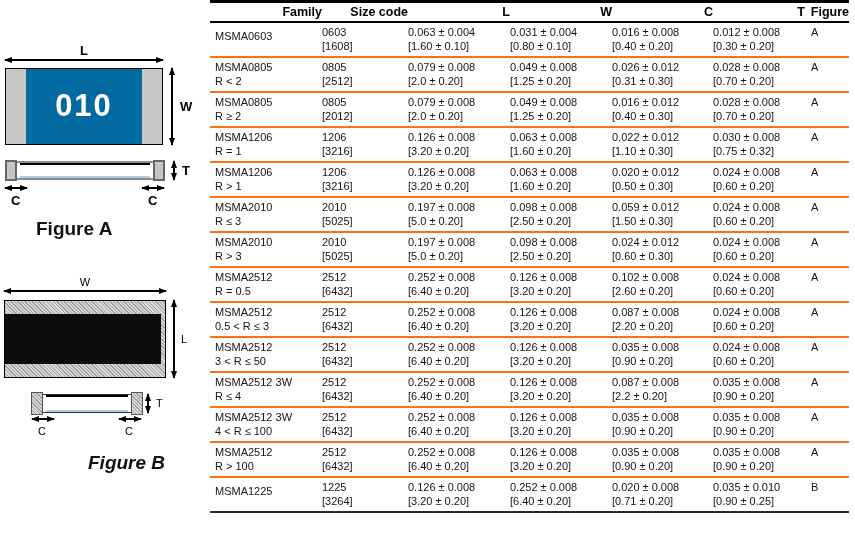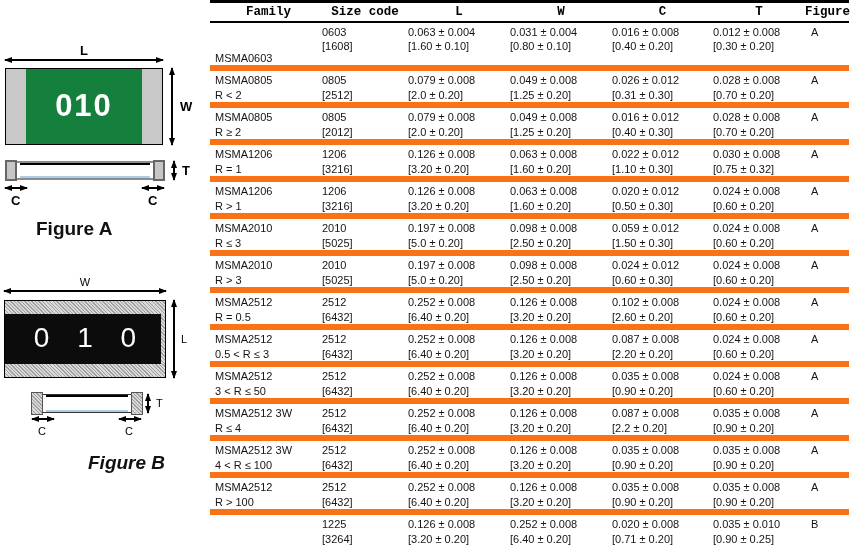--- a/index.html
+++ b/index.html
@@ -22,21 +22,21 @@
   .varrow::after { content:""; position:absolute; bottom:-1px; left:50%; transform:translateX(-50%);
     border-left:3.5px solid transparent; border-right:3.5px solid transparent; border-top:8px solid #000; }
 
   .dim-label { position:absolute; font-weight:bold; font-size:13px; color:#000; }
   .dim-label.small { font-weight:normal; font-size:11px; }
 
   
   .lbl-La { left:5px; top:43px; width:158px; text-align:center; }
   .arr-La { left:5px; top:59px; width:158px; }
   .chip-a { position:absolute; left:5px; top:68px; width:158px; height:77px;
-    background:#15803d; border:1px solid #000; box-sizing:border-box; }
+    background:#0369a1; border:1px solid #000; box-sizing:border-box; }
   .chip-a .cap { position:absolute; top:0; bottom:0; width:20px; background:#c8c8c8; }
   .chip-a .cap.l { left:0; } .chip-a .cap.r { right:0; }
   .chip-a .marking { position:absolute; left:0; right:0; top:50%; transform:translateY(-54%);
     text-align:center; color:#fff; font-weight:bold; font-size:31px; letter-spacing:2px; }
   .arr-Wa { left:171px; top:68px; height:77px; }
   .lbl-Wa { left:180px; top:99px; }
 
   .sideview { position:absolute; background:#fff; box-sizing:border-box; }
   .side-a { left:5px; top:161px; width:160px; height:19px; border:2px solid #8c8c8c; }
   .sideview .topline { position:absolute; left:13px; right:13px; top:0; height:2px; background:#000; }
@@ -83,28 +83,28 @@
     border-collapse:collapse; table-layout:fixed;
     border-top:3px solid #000; border-bottom:2px solid #2b2b2b; }
   table.dims col.c-fam { width:112px; }
   table.dims col.c-size { width:86px; }
   table.dims col.c-l { width:102px; }
   table.dims col.c-w { width:102px; }
   table.dims col.c-c { width:101px; }
   table.dims col.c-t { width:92px; }
   table.dims col.c-fig { width:44px; }
   table.dims thead tr { height:20px; border-bottom:2px solid #000; }
-  table.dims th { text-align:center; font-size:12.5px; font-weight:bold; color:#000;
-    padding:1px 0 0 0; vertical-align:middle;font-family:Liberation Mono, monospace; }
+  table.dims th { text-align:right; font-size:12.5px; font-weight:bold; color:#000;
+    padding:1px 0 0 0; vertical-align:middle; }
   table.dims th.first { padding-left:5px; }
   table.dims tbody tr { height:35px; }
-  table.dims tbody tr + tr { border-top:6px solid #f97316;margin-left:13px; }
+  table.dims tbody tr + tr { border-top:2px solid #f97316;margin-left:13px; }
   table.dims td { vertical-align:top; padding:2px 0 0 0; font-size:11px; line-height:14.5px; color:#141414; }
   table.dims td.fam { padding-left:5px; }
-  .fam-name.solo { padding-top:26px; }
+  .fam-name.solo { padding-top:4px; }
   table.dims td.figc { padding-left:6px; }
 </style>
 </head>
 <body>
 
 <div>
   <div class="dim-label lbl-La">L</div>
   <div class="harrow arr-La"></div>
 
   <div class="chip-a">
@@ -132,21 +132,20 @@
 </div>
 
 <div>
   <div class="dim-label small lbl-Wb">W</div>
   <div class="harrow arr-Wb"></div>
 
   <div class="chip-b">
     <div class="strip t hatch"></div>
     <div class="strip b hatch"></div>
     <div class="edge hatch"></div>
-    <div class="marking">0 1 0</div>
   </div>
   <div class="varrow arr-Lb"></div>
   <div class="dim-label small lbl-Lb">L</div>
 
   <div class="sideview side-b">
     <div class="topline"></div>
     <div class="botline"></div>
     <div class="scap l"></div>
     <div class="scap r"></div>
   </div>

